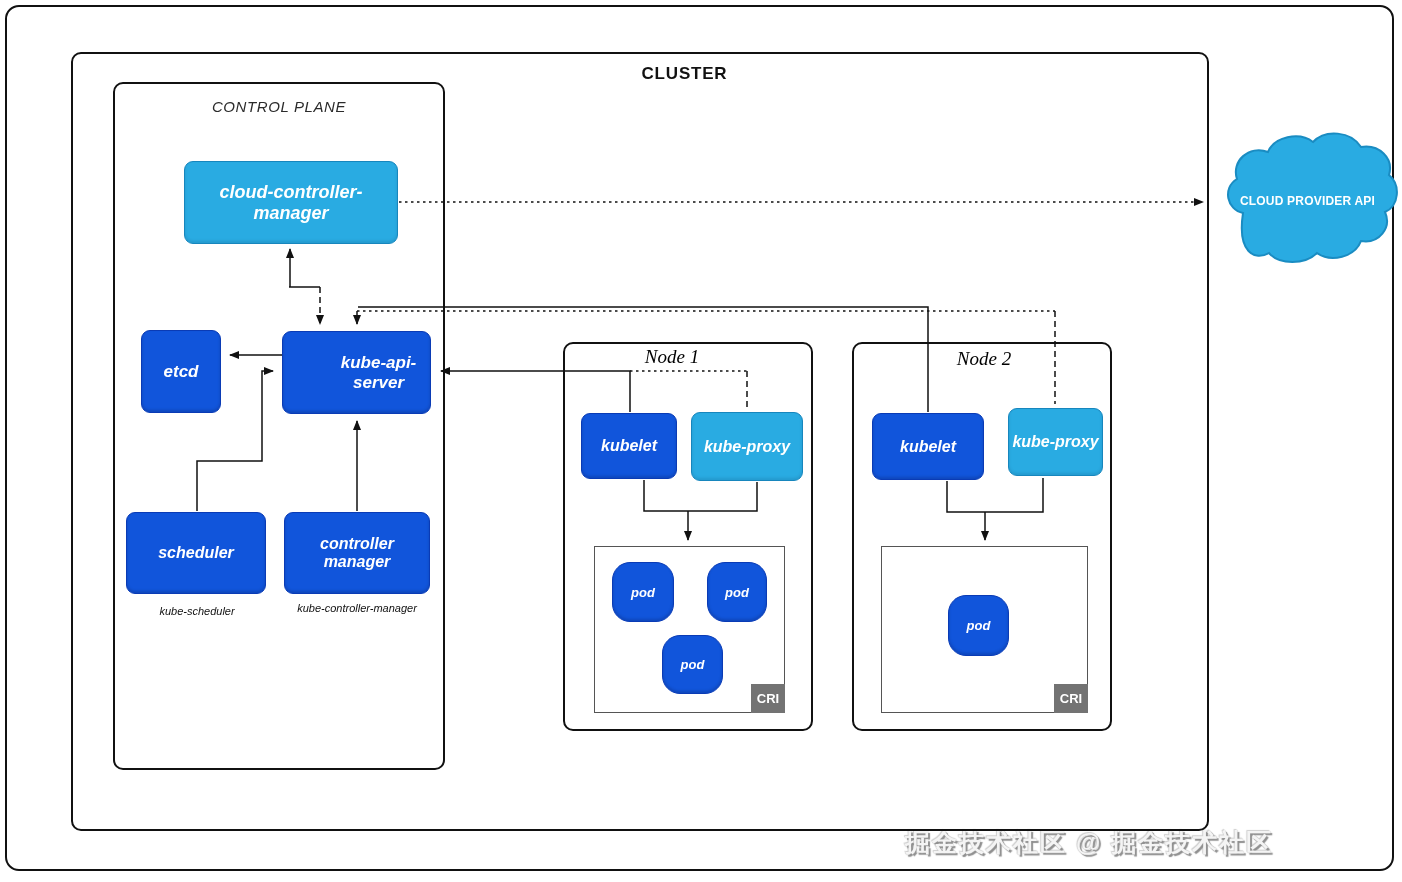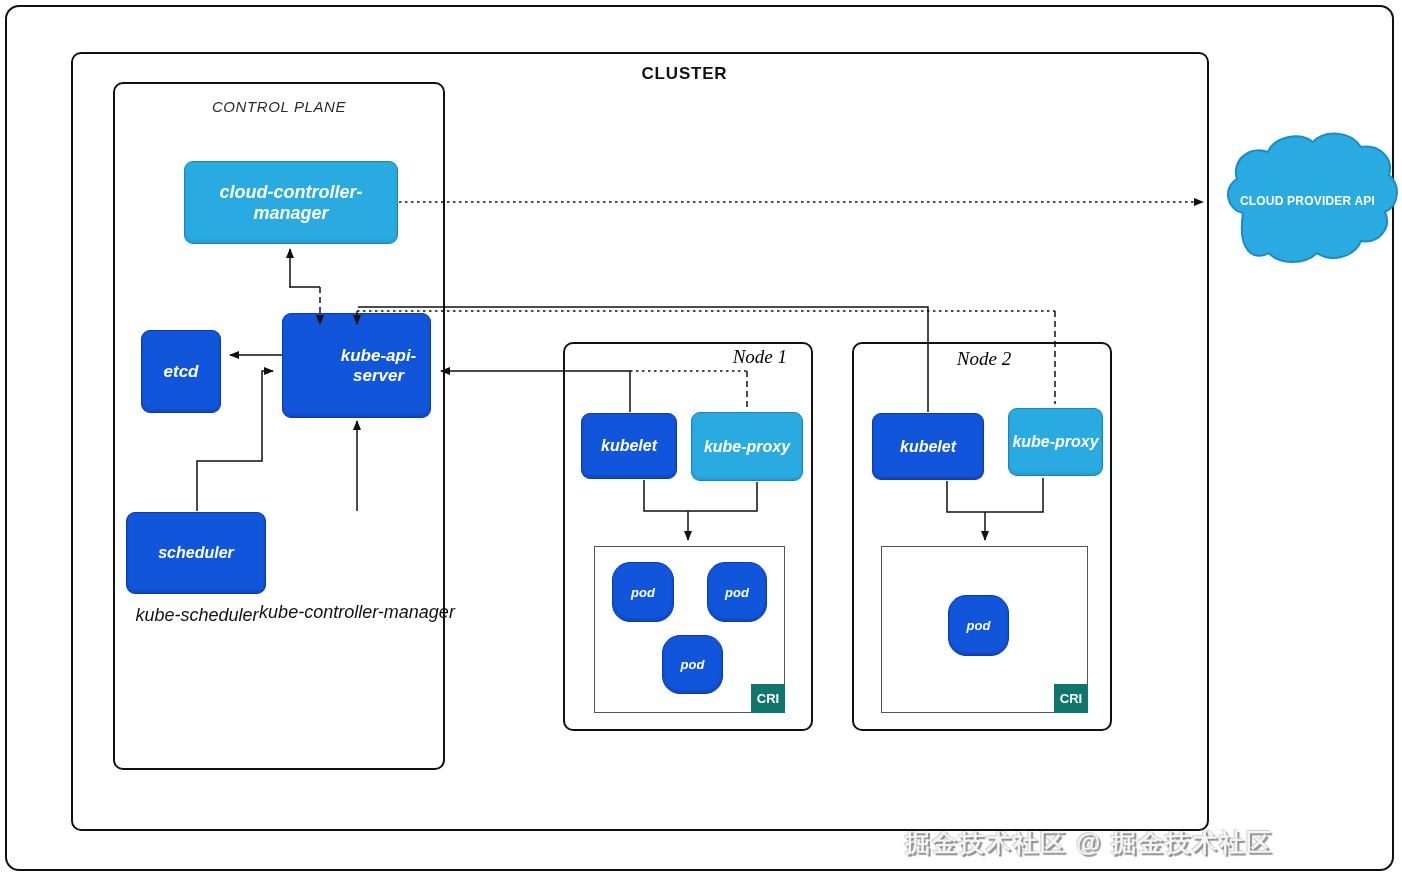--- a/index.html
+++ b/index.html
@@ -14,47 +14,47 @@
   .node-box{border:2px solid #111;border-radius:10px;}
   #node1-box{left:563px;top:342px;width:250px;height:389px;}
   #node2-box{left:852px;top:342px;width:260px;height:389px;}
   .cri-box{position:absolute;box-sizing:border-box;border:1.5px solid #555;background:#fff;}
   #node1-cri{left:594px;top:546px;width:191px;height:167px;}
   #node2-cri{left:881px;top:546px;width:207px;height:167px;}
   .label{position:absolute;box-sizing:border-box;text-align:center;color:#111;}
   #cluster-label{left:612px;top:64px;width:145px;font-size:17px;font-weight:bold;letter-spacing:0.8px;}
   #control-plane-label{left:145px;top:98px;width:268px;font-size:15px;color:#2b2b2b;letter-spacing:0.6px;}
   .node-label{font-family:"Liberation Serif", serif;font-size:19px;color:#000;}
-  #node1-label{left:587px;top:346px;width:200px;text-align:right;}
+  #node1-label{left:572px;top:346px;width:200px;}
   #node2-label{left:884px;top:348px;width:200px;}
-  .caption{position:absolute;font-size:18px;color:#111;text-align:center;}
+  .caption{position:absolute;font-size:11px;color:#111;text-align:center;}
   #scheduler-caption{left:117px;top:605px;width:160px;}
   #controller-manager-caption{left:257px;top:602px;width:200px;}
   .box{
     position:absolute;box-sizing:border-box;display:flex;align-items:center;justify-content:center;
     color:#fff;font-weight:bold;text-align:center;border-radius:9px;
   }
   .dark{background:#1155DB;border:1px solid #0a3bb5;box-shadow:inset 0 -2px 3px rgba(0,0,40,0.18);}
   .light{background:#29ABE2;border:1px solid #1786bd;box-shadow:inset 0 -2px 3px rgba(0,30,60,0.12);}
   #ccm-box{left:184px;top:161px;width:214px;height:83px;font-size:18px;}
   #etcd-box{left:141px;top:330px;width:80px;height:83px;font-size:17px;}
-  #api-box{left:282px;top:313px;width:149px;height:105px;font-size:17px;padding-left:44px;}
+  #api-box{left:282px;top:331px;width:149px;height:83px;font-size:17px;padding-left:44px;}
   #scheduler-box{left:126px;top:512px;width:140px;height:82px;font-size:16px;}
   #controller-manager-box{left:284px;top:512px;width:146px;height:82px;font-size:16px;}
   #n1-kubelet{left:581px;top:413px;width:96px;height:66px;font-size:16px;}
   #n1-proxy{left:691px;top:412px;width:112px;height:69px;font-size:16px;}
   #n2-kubelet{left:872px;top:413px;width:112px;height:67px;font-size:16px;}
   #n2-proxy{left:1008px;top:408px;width:95px;height:68px;font-size:16px;}
   .pod{border-radius:18px;font-size:13px;}
   #n1-pod1{left:612px;top:562px;width:62px;height:60px;}
   #n1-pod2{left:707px;top:562px;width:60px;height:60px;}
   #n1-pod3{left:662px;top:635px;width:61px;height:59px;}
   #n2-pod1{left:948px;top:595px;width:61px;height:61px;}
   .cri-badge{
-    position:absolute;right:-1px;bottom:-1px;width:34px;height:29px;background:#0f766e;
+    position:absolute;right:-1px;bottom:-1px;width:34px;height:29px;background:#737373;
     color:#fff;font-weight:bold;font-size:13px;display:flex;align-items:center;justify-content:center;
   }
   #cloud-text{left:1231px;top:194px;width:153px;font-size:12px;font-weight:bold;color:#fff;letter-spacing:0.2px;line-height:14px;}
   #watermark{
     position:absolute;left:905px;top:826px;width:480px;font-size:25px;font-weight:bold;
     color:#f4f4f4;letter-spacing:2px;white-space:nowrap;
     text-shadow:2px 2px 1px #8f8f8f, -1px -1px 1px #cfcfcf, 0 0 1px #aaa;
   }
   #connector-layer{position:absolute;left:0;top:0;z-index:5;pointer-events:none;}
   .z1{z-index:1;} .z2{z-index:2;} .z3{z-index:3;font-style:italic;} .z6{position:absolute;z-index:6;}
@@ -75,20 +75,23 @@
     <span>cloud-controller-manager</span>
   </div>
   <div id="etcd-box" class="box dark z3">
     <span>etcd</span>
   </div>
   <div id="api-box" class="box dark z3">
     <span>kube-api-server</span>
   </div>
   <div id="scheduler-box" class="box dark z3">
     <span>scheduler</span>
+  </div>
+  <div id="controller-manager-box" class="box dark z3">
+    <span>controller manager</span>
   </div>
   <div id="scheduler-caption" class="caption z3">kube-scheduler</div>
   <div id="controller-manager-caption" class="caption z3">kube-controller-manager</div>
 
   <div id="node1-box" class="frame node-box z2"></div>
   <div id="node1-label" class="label node-label z3">Node 1</div>
   <div id="n1-kubelet" class="box dark z3">
     <span>kubelet</span>
   </div>
   <div id="n1-proxy" class="box light z3">

